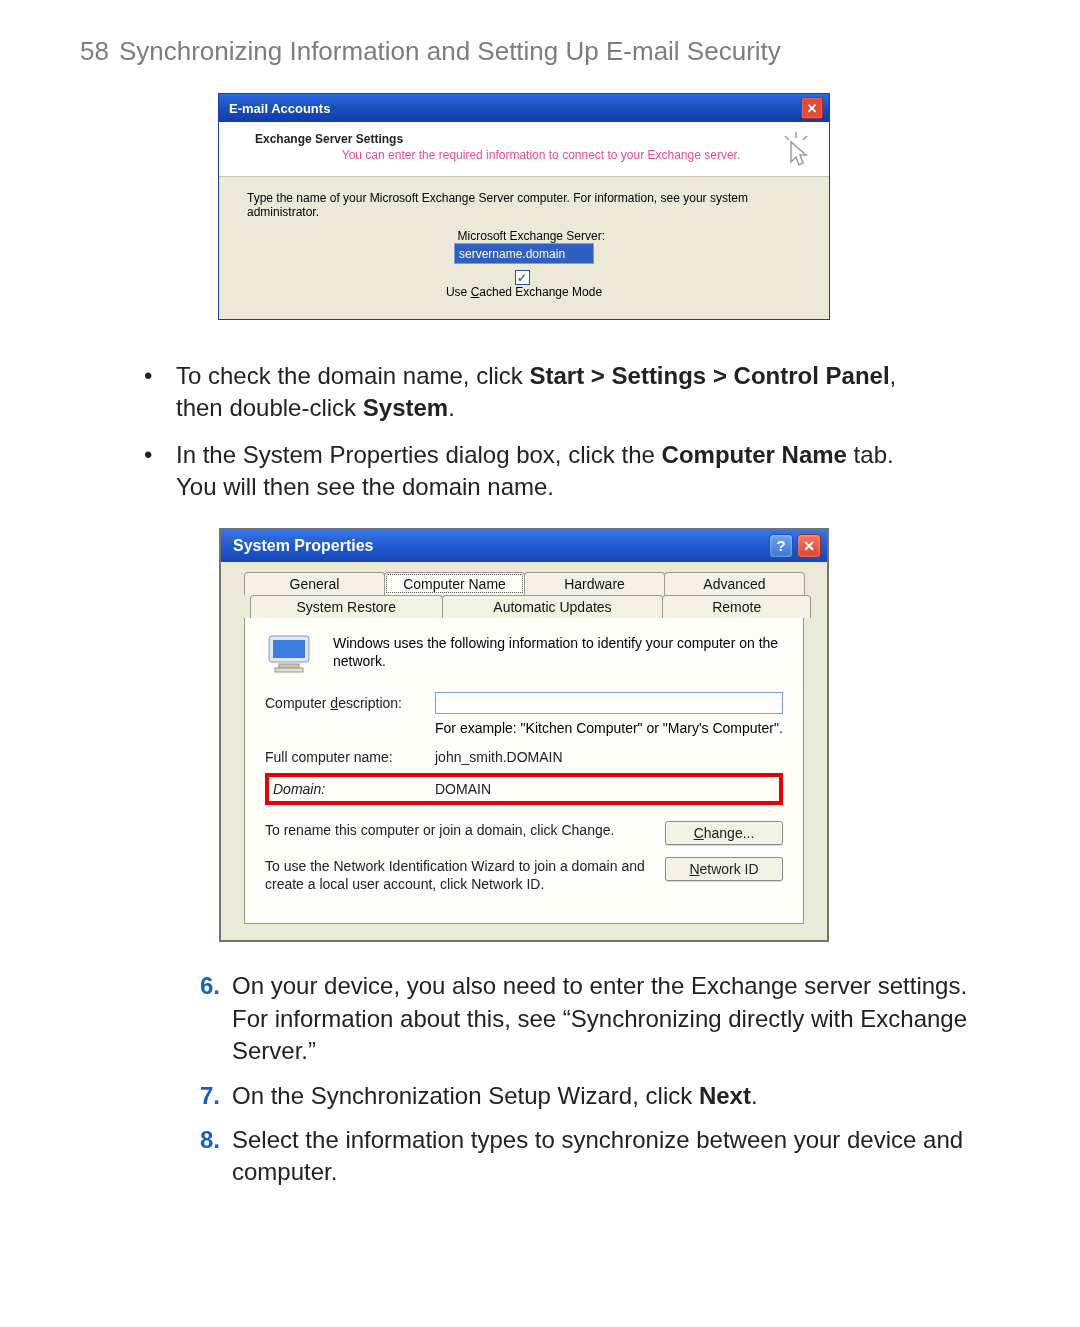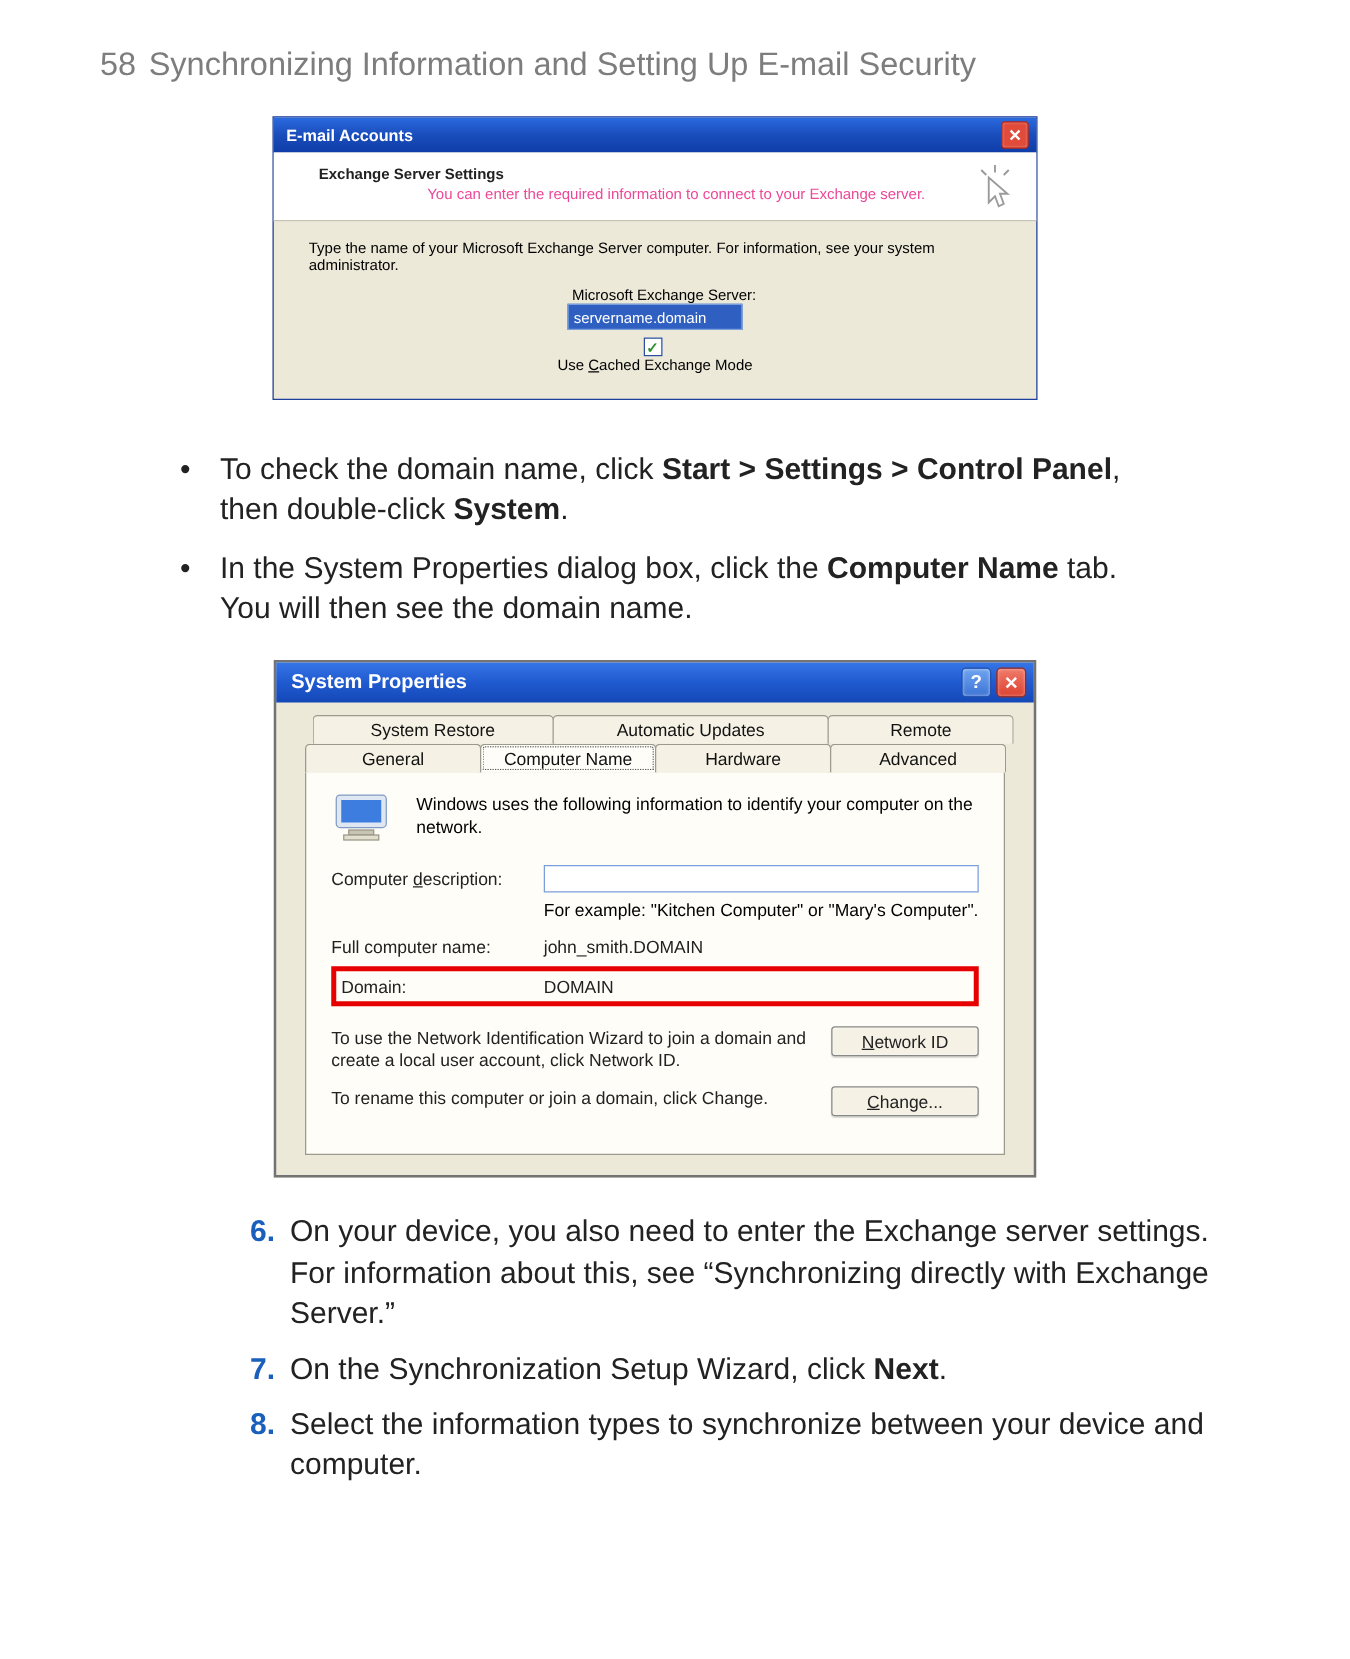--- a/index.html
+++ b/index.html
@@ -299,20 +299,21 @@
   .highlight-row {
     border: 4px solid #e60000;
     padding: 4px 4px;
     display: flex;
     font-size: 14px;
     margin: 2px 0 16px 0;
   }
   .highlight-row .vlabel {
     width: 162px;
     flex: 0 0 162px;
+    font-style: italic;
   }
 
   .action-row {
     display: flex;
     align-items: flex-start;
     justify-content: space-between;
     font-size: 14px;
     margin-bottom: 12px;
   }
   .action-row .atext {
@@ -421,30 +422,30 @@
         <div class="xp-help">
             <span>?</span>
           </div>
         <div class="xp-close-lg">
             <span>✕</span>
           </div>
       </div>
     </div>
     <div class="sysprop-body">
       <div class="tabs-wrap">
-        <div class="tabs-row row1">
-          <div class="tab" style="flex:1.3">System Restore</div>
-          <div class="tab" style="flex:1.5">Automatic Updates</div>
-          <div class="tab" style="flex:1">Remote</div>
-        </div>
         <div class="tabs-row row2">
           <div class="tab">General</div>
           <div class="tab active">Computer Name</div>
           <div class="tab">Hardware</div>
           <div class="tab">Advanced</div>
+        </div>
+        <div class="tabs-row row1">
+          <div class="tab" style="flex:1.3">System Restore</div>
+          <div class="tab" style="flex:1.5">Automatic Updates</div>
+          <div class="tab" style="flex:1">Remote</div>
         </div>
         <div class="tab-pane">
           <div class="pane-top">
             <div class="monitor-icon">
               <svg viewBox="0 0 48 40" width="48" height="40">
                 <rect x="4" y="2" width="40" height="26" rx="3" fill="#dfe7f3" stroke="#7f9bc4"></rect>
                 <rect x="8" y="6" width="32" height="18" fill="#3d7de0"></rect>
                 <rect x="14" y="30" width="20" height="4" fill="#c8c5b4" stroke="#9a9786"></rect>
                 <rect x="10" y="34" width="28" height="4" fill="#e2dfce" stroke="#9a9786"></rect>
               </svg>
@@ -462,26 +463,26 @@
             <div class="vlabel">Full computer name:</div>
             <div>john_smith.DOMAIN</div>
           </div>
 
           <div class="highlight-row">
             <div class="vlabel">Domain:</div>
             <div>DOMAIN</div>
           </div>
 
           <div class="action-row">
+            <div class="atext">To rename this computer or join a domain, click Change.</div>
+            <div class="xp-btn"><span class="ul-letter">C</span><span>hange...</span></div>
+          </div>
+          <div class="action-row">
             <div class="atext">To use the Network Identification Wizard to join a domain and create a local user account, click Network ID.</div>
             <div class="xp-btn"><span class="ul-letter">N</span><span>etwork ID</span></div>
-          </div>
-          <div class="action-row">
-            <div class="atext">To rename this computer or join a domain, click Change.</div>
-            <div class="xp-btn"><span class="ul-letter">C</span><span>hange...</span></div>
           </div>
         </div>
       </div>
     </div>
   </div>
 
   <div class="numbered">
     <div class="nitem">
       <div class="nnum">6.</div>
       <div class="ntext">On your device, you also need to enter the Exchange server settings. For information about this, see “Synchronizing directly with Exchange Server.”</div>

